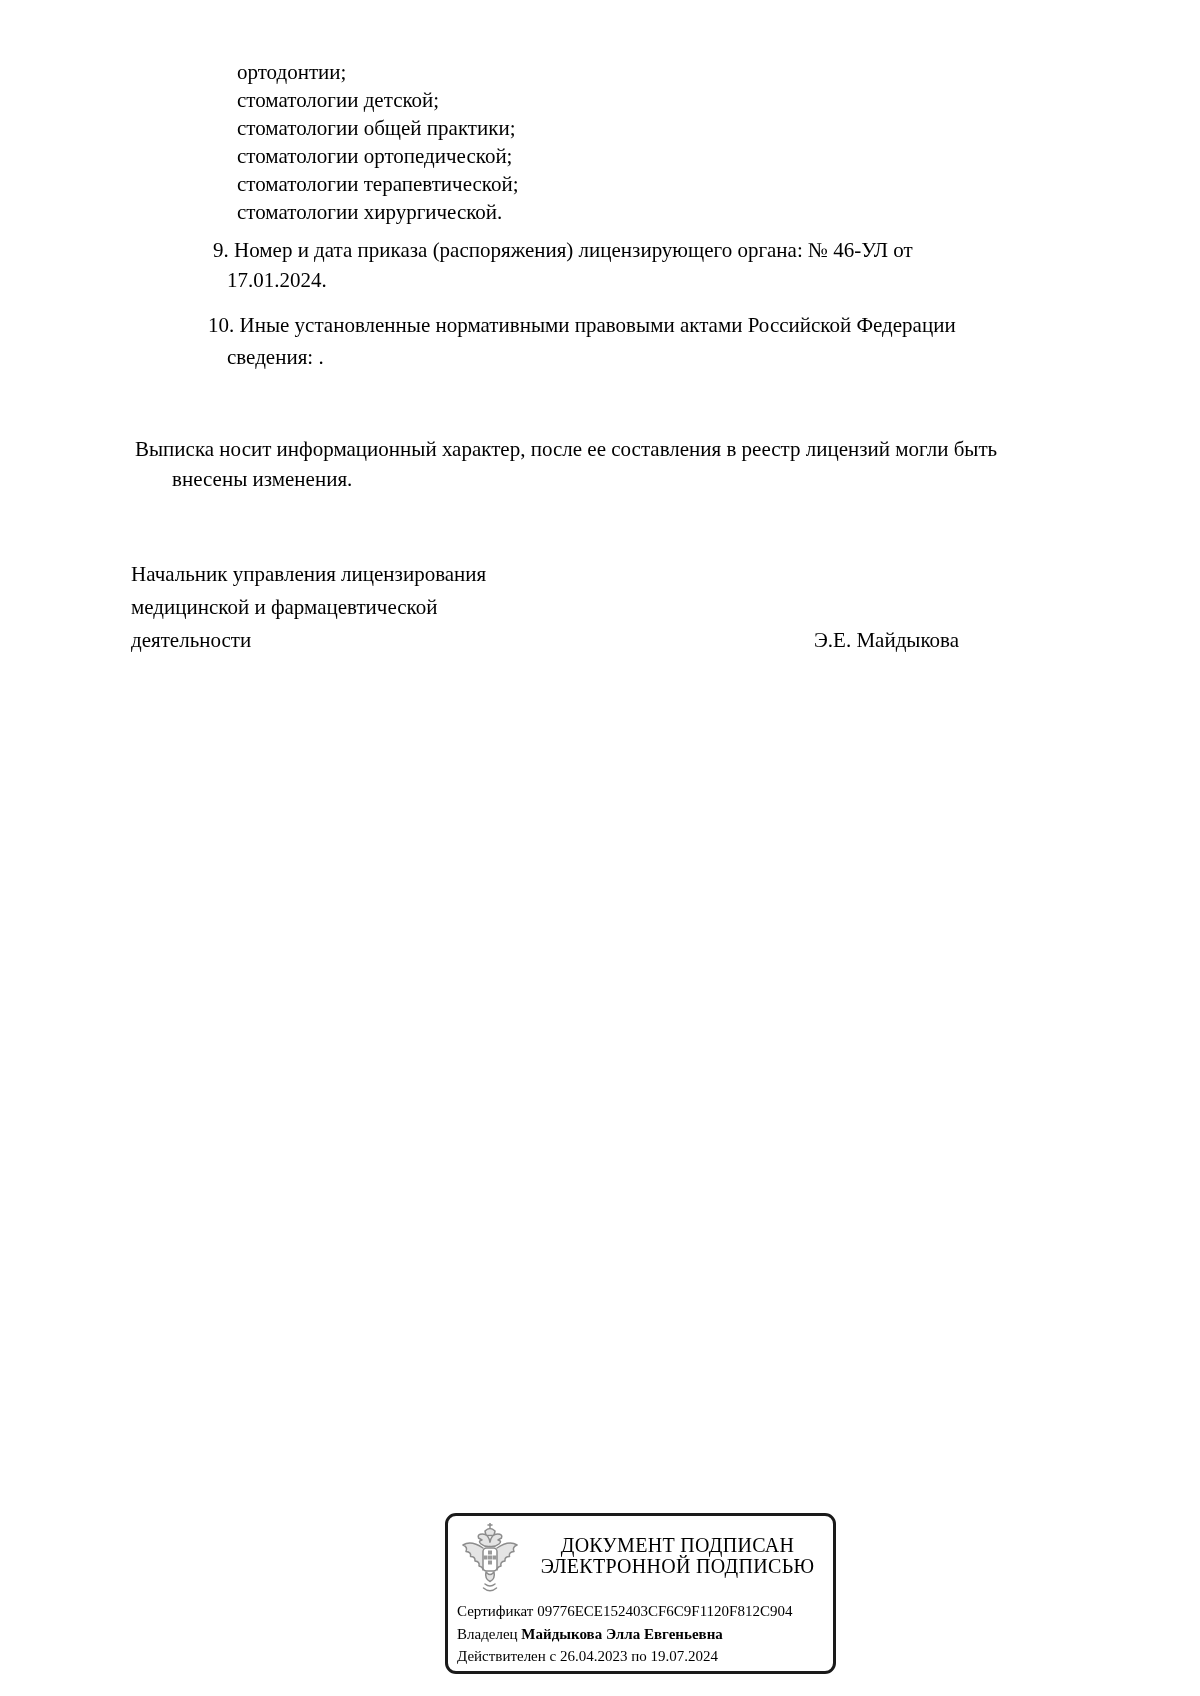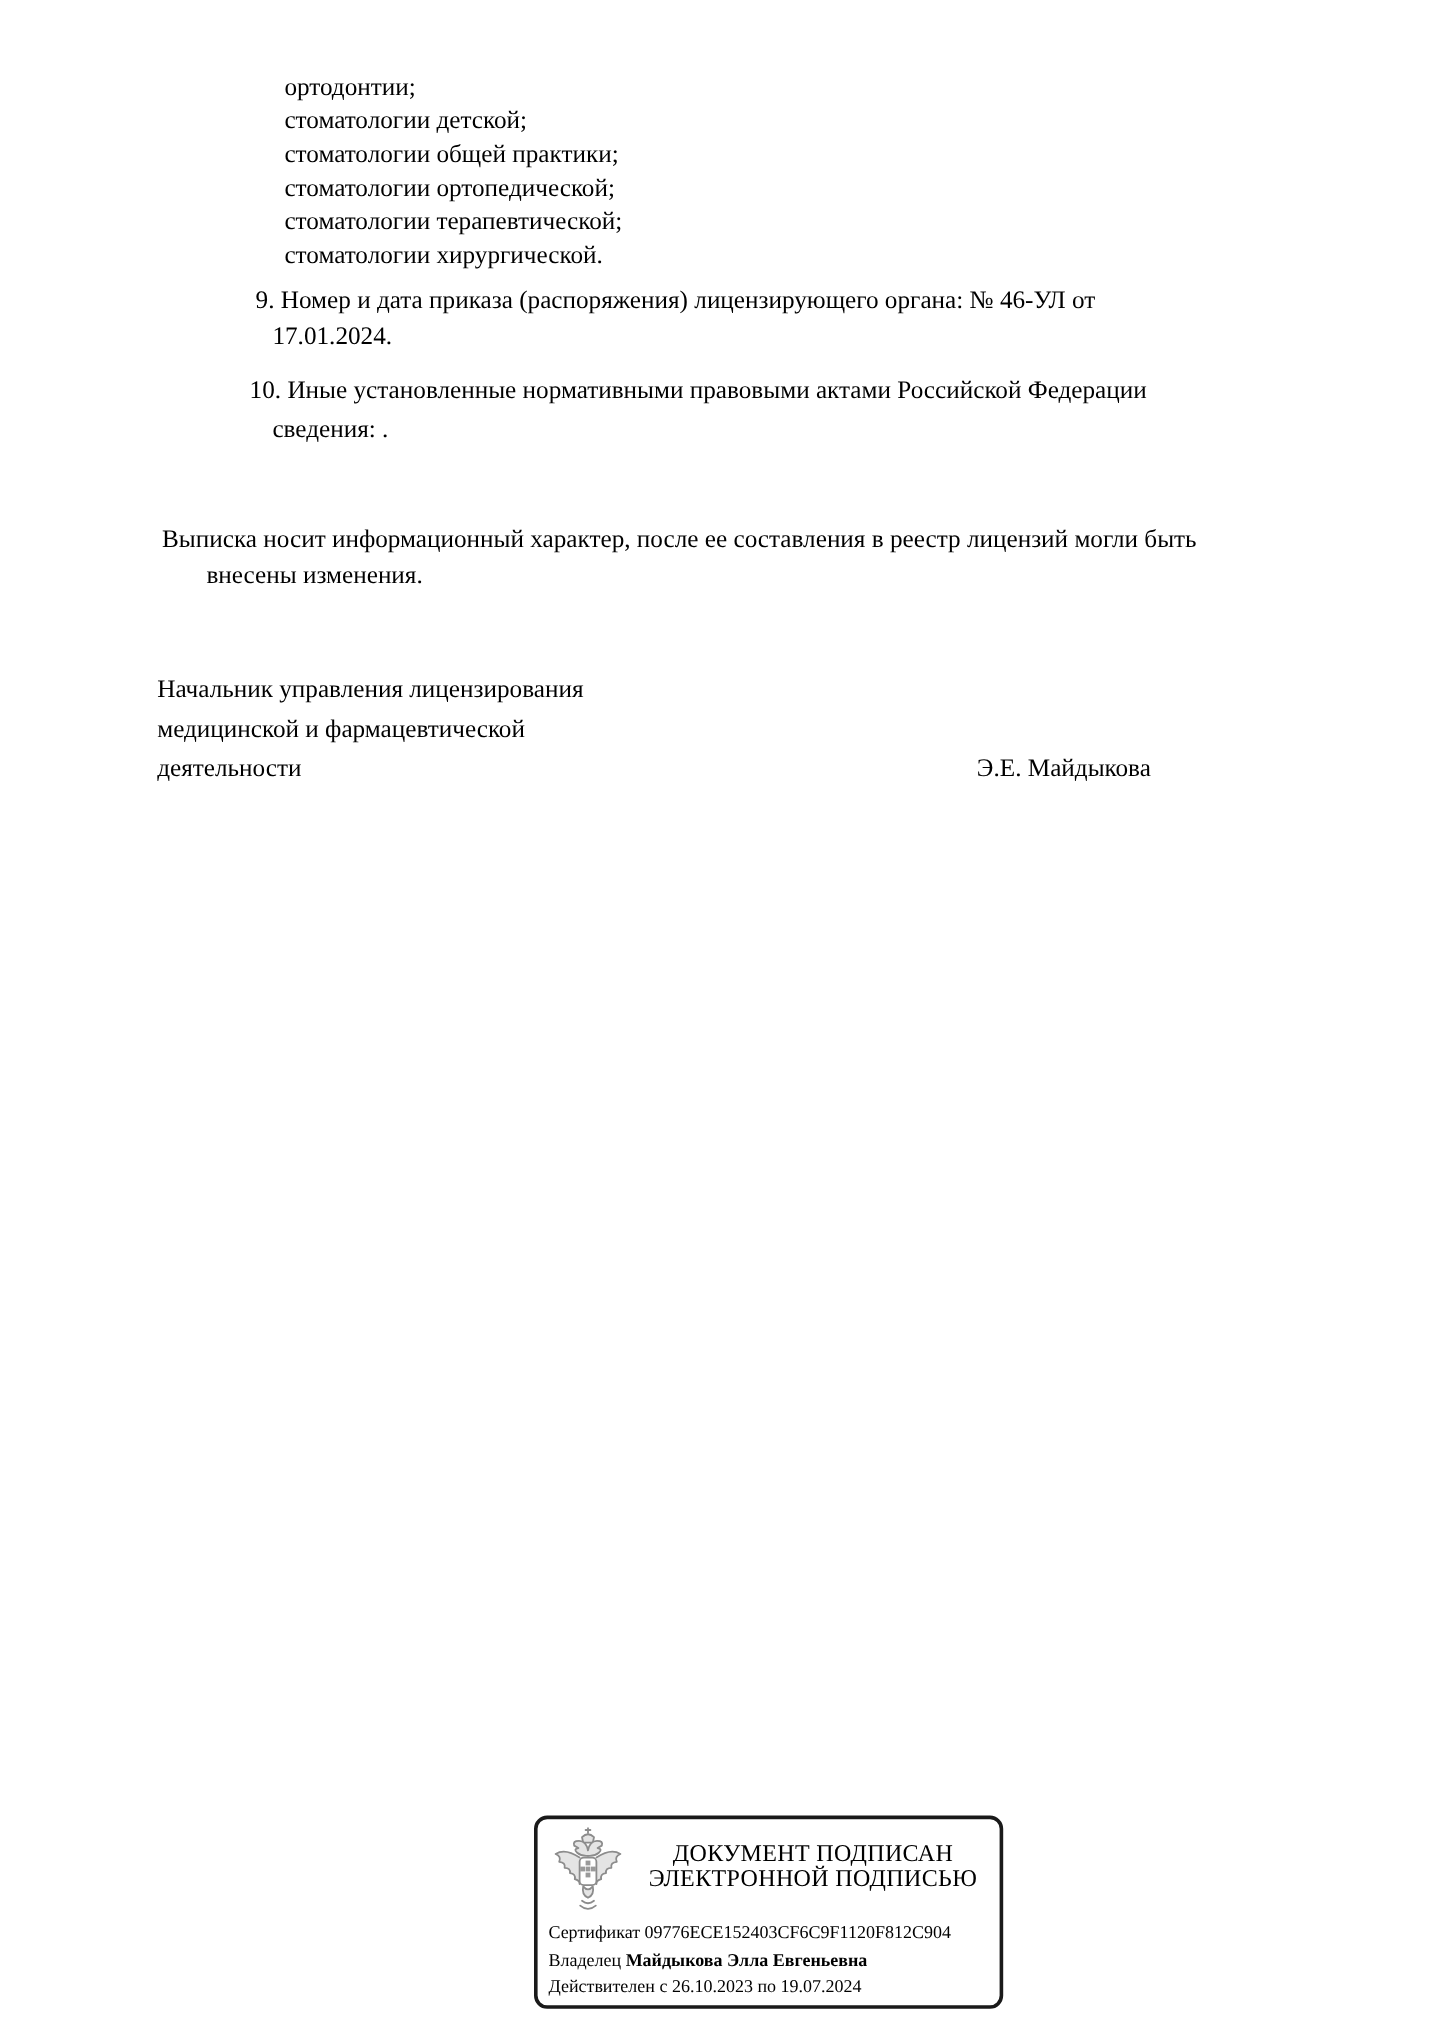--- a/index.html
+++ b/index.html
@@ -128,18 +128,18 @@
     </svg>
 
     <div class="stamp-title">
       <div>ДОКУМЕНТ ПОДПИСАН</div>
       <div>ЭЛЕКТРОННОЙ ПОДПИСЬЮ</div>
     </div>
 
     <div class="stamp-details">
       <div><span>Сертификат </span><span>09776ECE152403CF6C9F1120F812C904</span></div>
       <div><span>Владелец </span><span class="bold">Майдыкова Элла Евгеньевна</span></div>
-      <div>Действителен с 26.10.2023 по 19.07.2024</div>
+      <div>Действителен с 26.04.2023 по 19.07.2024</div>
     </div>
 
   </div>
 
 </div>
 
 </body></html>

